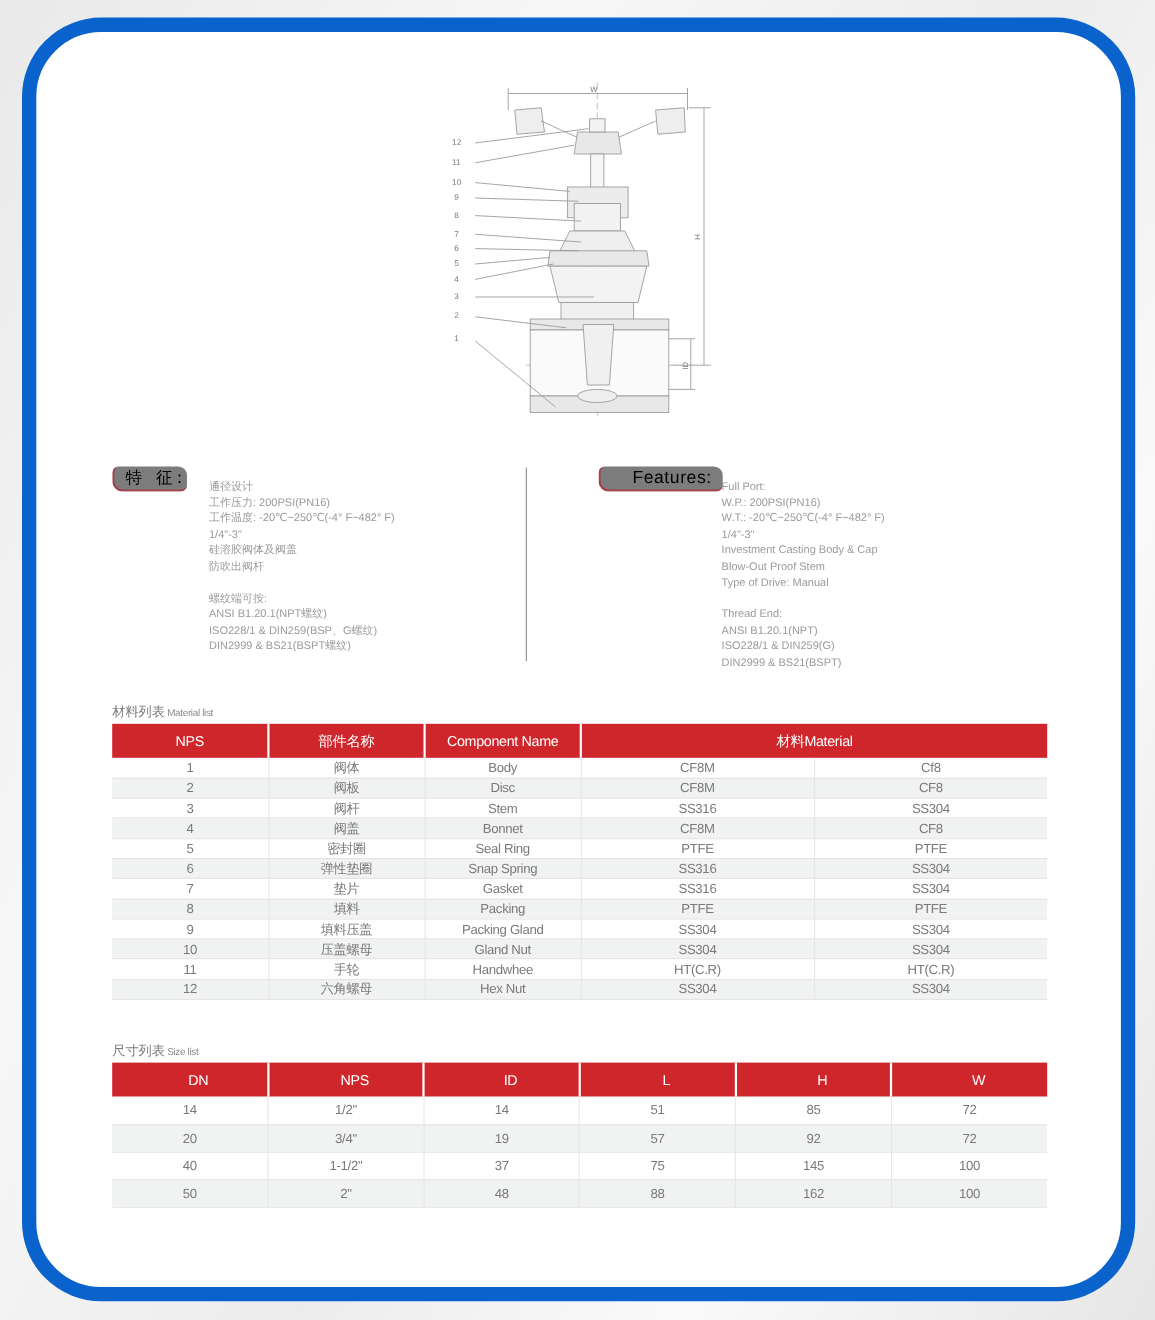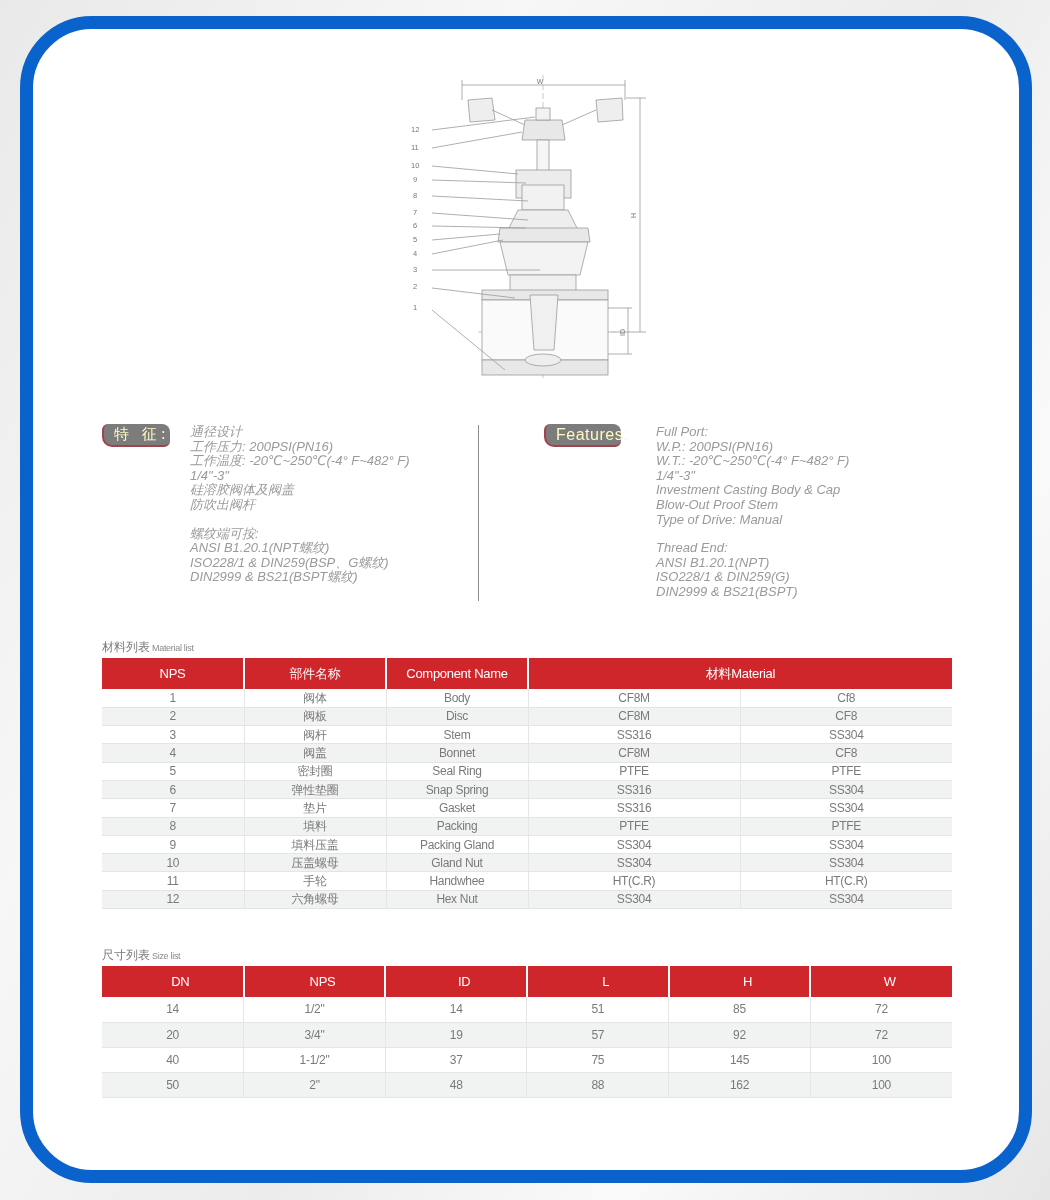--- a/index.html
+++ b/index.html
@@ -24,40 +24,39 @@
     }
     .diagram svg { width: 260px; height: 320px; display: block; }
 
     .feat-block { position: absolute; top: 424px; }
     .feat-cn { left: 102px; }
     .feat-en { left: 544px; }
     .badge {
       position: absolute;
       top: 0; left: 0;
       background: #7c7c7c;
-      color: #fef9c3;
+      color: #000000;
       border-radius: 6px 8px 6px 10px;
       border-left: 2px solid #a2424c;
       border-bottom: 2px solid #a2424c;
       height: 23px;
       line-height: 21px;
       font-size: 16px;
       padding: 0 10px;
       white-space: nowrap;
     }
     .badge.cn { width: 68px; letter-spacing: 4px; font-family: "DejaVu Sans", sans-serif; font-size: 15px; }
-    .badge.en { width: 77px; letter-spacing: 0.5px; text-align: right; }
+    .badge.en { width: 113px; letter-spacing: 0.5px; text-align: right; }
     .feat-lines {
       position: absolute;
-      top: 1px;
-      font-size: 13px;
+      top: 12px;
+      font-size: 10px;
       line-height: 14.6px;
       color: #9a9a9a;
       white-space: nowrap;
-      font-style: italic;
     }
     .feat-cn .feat-lines { left: 88px; }
     .feat-en .feat-lines { left: 112px; }
     .feat-gap { height: 14px; }
 
     .divider {
       position: absolute;
       left: 478px; top: 425px;
       width: 1px; height: 176px;
       background: #8c8c8c;

